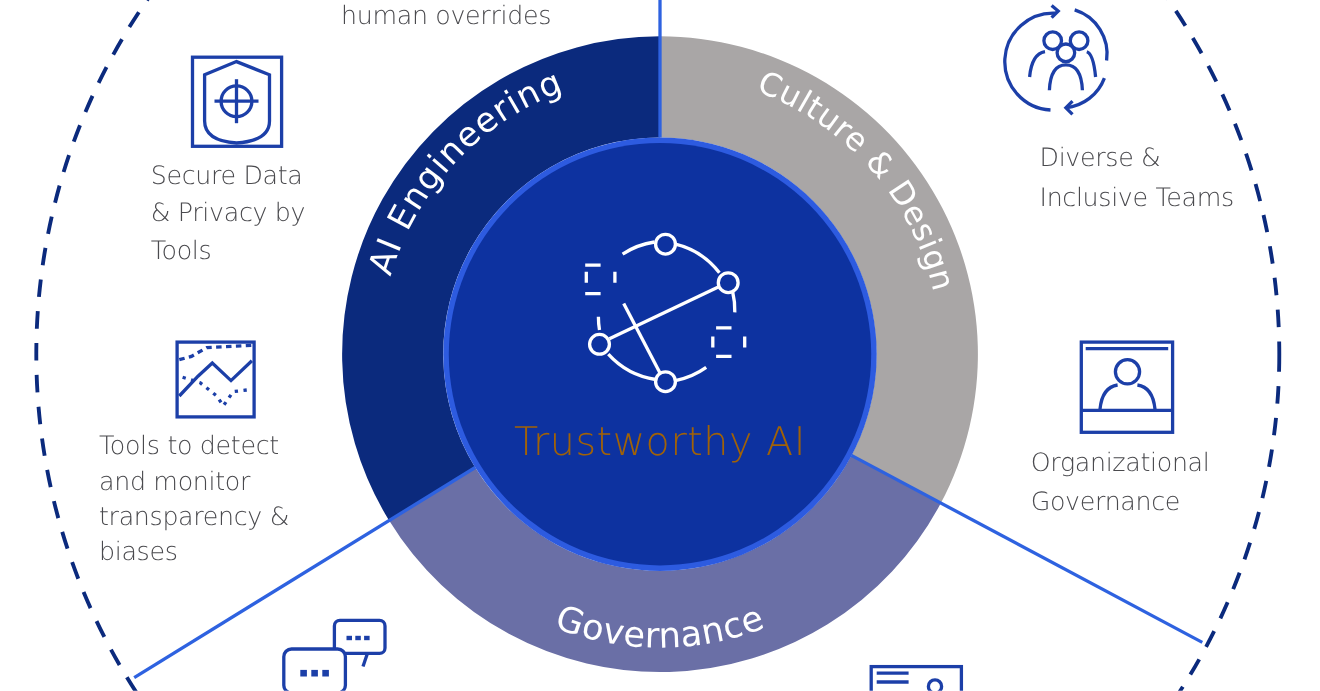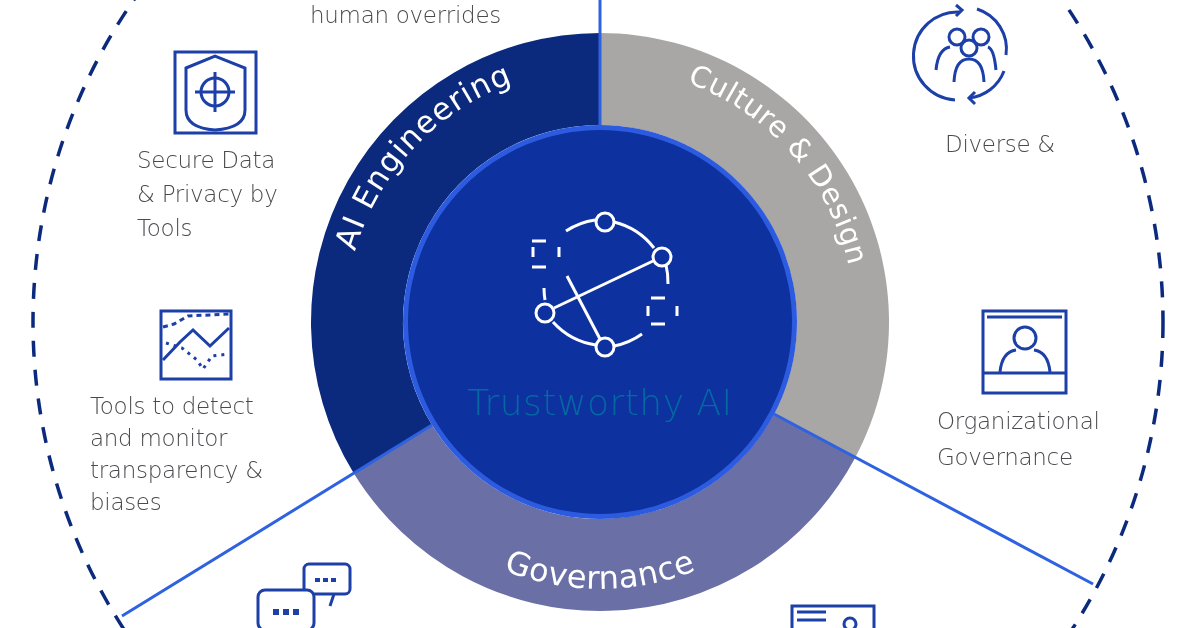--- a/index.html
+++ b/index.html
@@ -7,21 +7,21 @@
   #diagram { position: absolute; left: 0; top: 0; width: 1200px; height: 628px; }
   .label {
     position: absolute; color: #4a4a4e; font-family: "DejaVu Sans", sans-serif;
     font-size: 23px; line-height: 34px; font-weight: 300; letter-spacing: -0.3px;
   }
   .label.left-align { text-align: left; }
   .label.center-align { text-align: left; }
   .label span { display: block; white-space: nowrap; }
   .center-title {
     position: absolute; left: 400px; top: 382px; width: 400px; text-align: center;
-    color: #0369a1; font-size: 36px; font-weight: 300; letter-spacing: 0.5px;
+    color: #a16207; font-size: 36px; font-weight: 300; letter-spacing: 0.5px;
     font-family: "DejaVu Sans", sans-serif;
   }
 </style>
 </head>
 <body>
 
 <svg id="diagram" viewBox="0 0 1200 628" xmlns="http://www.w3.org/2000/svg">
   <defs>
     <path id="arc-ai" d="M 345 322 A 255 255 0 0 1 583 68" fill="none"></path>
     <path id="arc-culture" d="M 617 68 A 255 255 0 0 1 855 322" fill="none"></path>
@@ -143,18 +143,19 @@
 
 <div class="label center-align" style="left:90px; top:390px; width:212px; line-height:32px;">
   <span>Tools to detect</span>
   <span>and monitor</span>
   <span>transparency &amp;</span>
   <span>biases</span>
 </div>
 
 <div class="label left-align" style="left:913px; top:126px; line-height:36px;margin-left:32px;">
   <span>Diverse &amp;</span>
+  <span>Inclusive Teams</span>
 </div>
 
 <div class="label left-align" style="left:937px; top:403px; line-height:36px;">
   <span>Organizational</span>
   <span>Governance</span>
 </div>
 
 </body></html>

